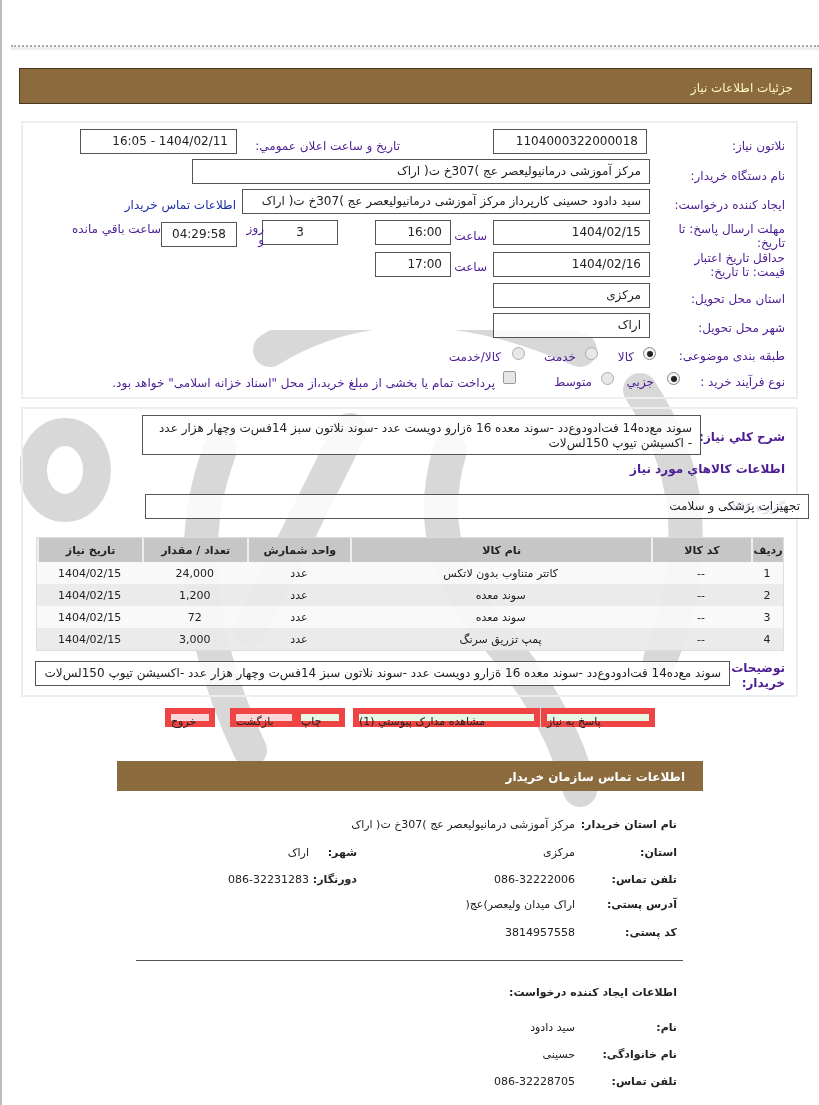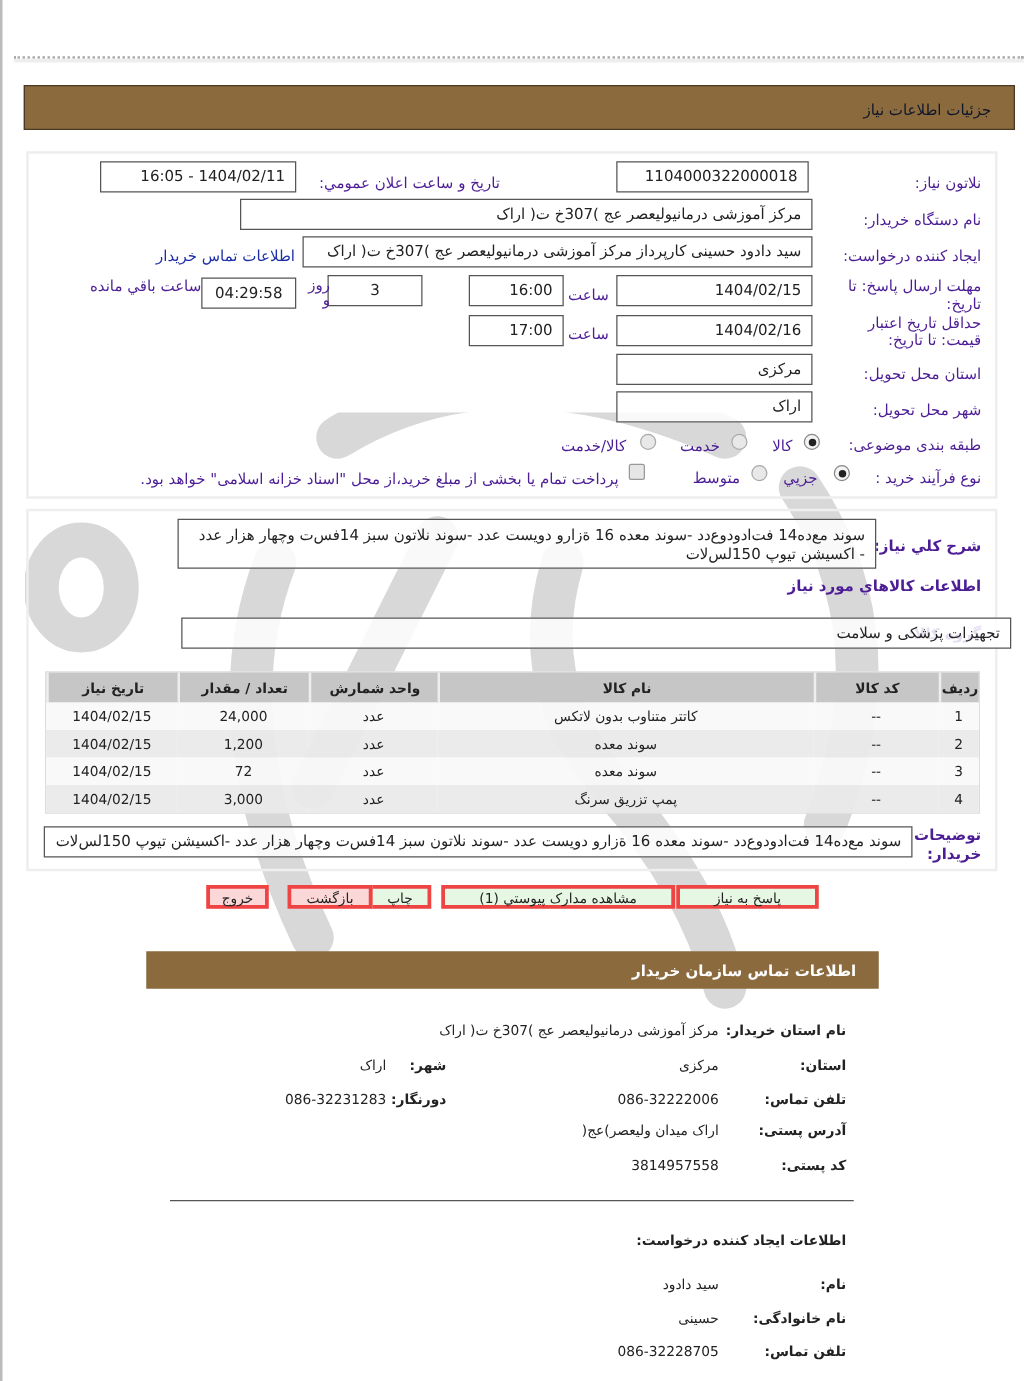--- a/index.html
+++ b/index.html
@@ -1,36 +1,36 @@
 <!DOCTYPE html>
 <html><head>
 <meta charset="utf-8">
 <style>
   * { box-sizing: border-box; margin: 0; padding: 0; }
   html, body { width: 819px; height: 1105px; background: #fff; overflow: hidden; }
   body { font-family: "DejaVu Sans", sans-serif; font-size: 12px; color: #222; position: relative; direction: rtl; }
   .left-rule { position: absolute; left: 0; top: 0; width: 2px; height: 1105px; background: #bbb; }
   .top-rule { position: absolute; left: 11px; top: 45px; width: 808px; height: 5px; border-top: 2px dotted #aaa; border-bottom: 3px solid #eee; }
   .watermark { position: absolute; left: 20px; top: 330px; width: 760px; height: 480px; pointer-events: none; opacity: 0.28; }
-  .hdr-bar { position: absolute; left: 19px; top: 68px; width: 793px; height: 36px; background: #8b6b3e; border: 1px solid #4a3820; color: #0f172a; font-size: 12px; padding: 12px 18px 0 0; }
+  .hdr-bar { position: absolute; left: 19px; top: 68px; width: 793px; height: 36px; background: #8b6b3e; border: 1px solid #4a3820; color: #fef9c3; font-size: 12px; padding: 12px 18px 0 0; }
   .panel { position: absolute; background: transparent; border: 2px solid #eee; }
   .field { position: absolute; border: 1px solid #555; background: rgba(255,255,255,0.85); height: 25px; padding: 4px 8px 0 8px; font-size: 12px; text-align: right; white-space: nowrap; overflow: hidden; }
   .lbl { position: absolute; font-size: 12px; white-space: nowrap; color: #4c1d95; }
   .bold { font-weight: bold; }
   .radio { position: absolute; width: 13px; height: 13px; border-radius: 50%; border: 1px solid #aaa; background: #e8e8e8; }
   .radio.on::after { content: ""; position: absolute; left: 3px; top: 3px; width: 6px; height: 6px; border-radius: 50%; background: #222; }
   .radio.on { background: #f4f4f4; border-color: #888; }
   .checkbox { position: absolute; width: 13px; height: 13px; border: 1px solid #999; background: #e6e6e6; border-radius: 2px; }
   .link { color: #1d2fa8; }
   table.items { position: absolute; left: 36px; top: 537px; width: 748px; border-collapse: separate; border-spacing: 0; direction: rtl; border: 1px solid #ddd; background: rgba(255,255,255,0.6); }
   table.items th { background: #c6c6c6; font-weight: bold; font-size: 11px; height: 24px; border-left: 2px solid #eee; }
   table.items td { height: 22px; font-size: 11px; text-align: center; }
   table.items tr:nth-child(odd) td { background: rgba(248,248,248,0.85); }
   table.items tr:nth-child(even) td { background: rgba(232,232,232,0.85); }
-  .btn { position: absolute; height: 19px; border: 3px solid #ef4444; font-size: 11px; text-align: center; padding-top: 1px; }
+  .btn { position: absolute; height: 19px; border: 6px solid #ef4444; font-size: 11px; text-align: left; padding-top: 1px; }
   .btn.green { background: #e6f8e4; }
   .btn.red { background: #fbd7d7; }
   .hdr-bar2 { position: absolute; left: 117px; top: 761px; width: 586px; height: 30px; background: #8b6b3e; color: #fff; font-weight: bold; font-size: 12px; padding: 9px 18px 0 0; }
   .divider { position: absolute; left: 136px; top: 960px; width: 547px; height: 1px; background: #555; }
   .c-lbl { position: absolute; font-weight: bold; font-size: 11px; white-space: nowrap; }
   .c-val { position: absolute; font-size: 11px; white-space: nowrap; }
 </style>
 </head>
 <body>
 

